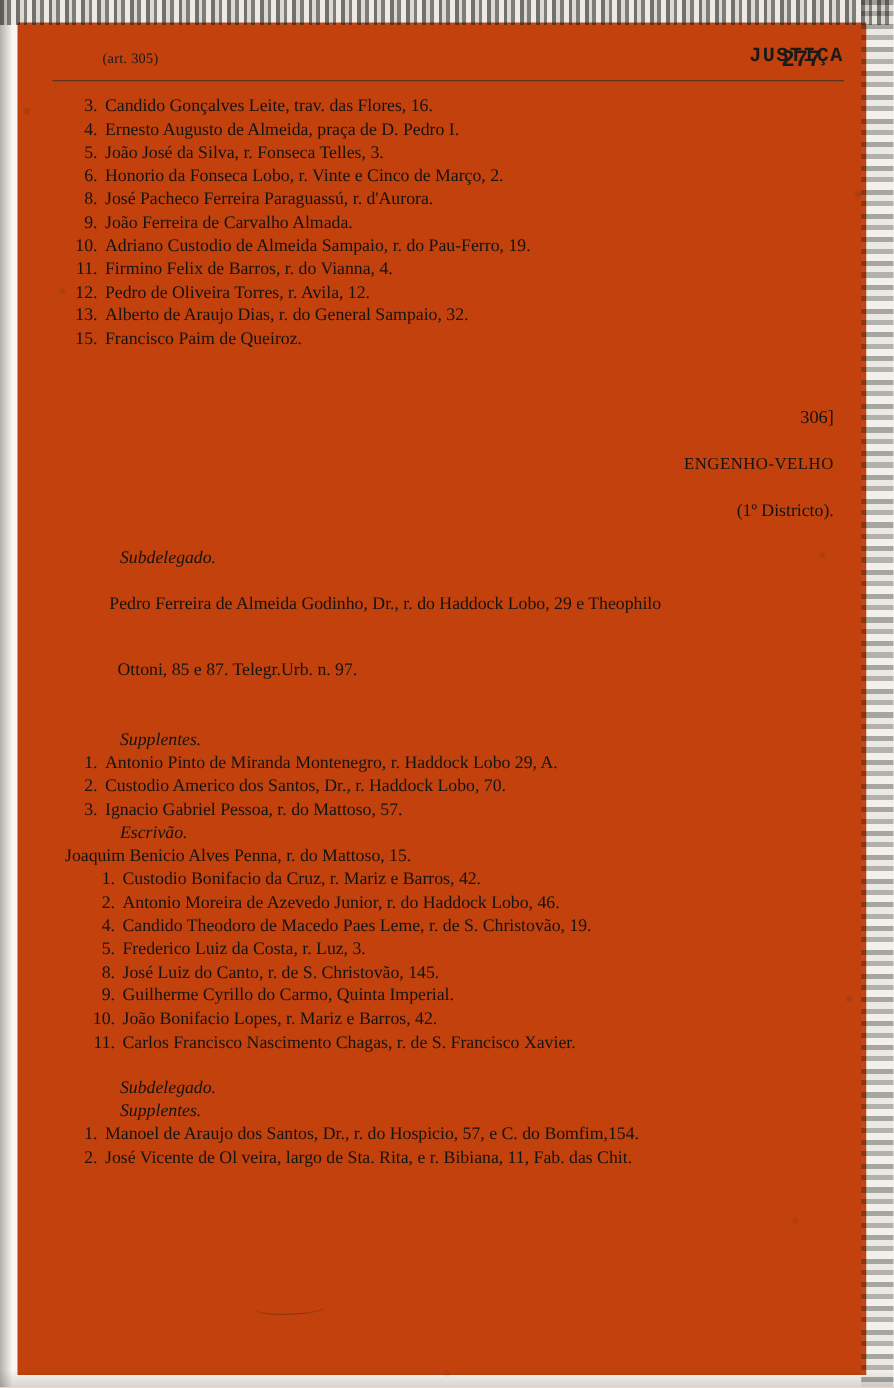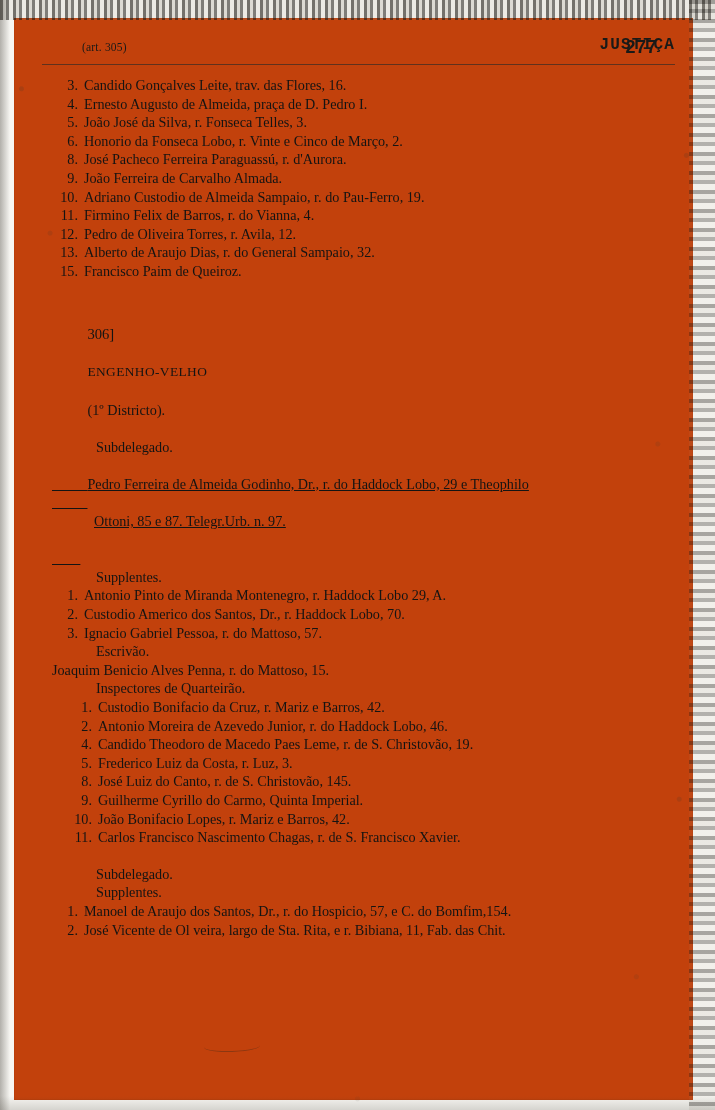--- a/index.html
+++ b/index.html
@@ -150,31 +150,33 @@
     text-align: right;
     padding-right: 6px;
     white-space: pre;
   }
   .num-item .t {
     flex: 1 1 auto;
   }
   .indent-1 { padding-left: 14px; }
   .hang {
     padding-left: 0;
-    text-decoration: underline;
   }
   .hang .cont {
     display: block;
     padding-left: 42px;
+    margin-top: 16px;
   }
   .center-ital {
+    font-style: italic;
     padding-left: 44px;
   }
   .section-head {
     margin-top: 16px;
+    text-align: right;
   }
   .section-head .secnum {
     font-size: 14.6px;
   }
   .smallcaps {
     font-variant: small-caps;
     letter-spacing: .4px;
     font-size: 13.4px;
   }
   .gap-md { height: 18px; }
@@ -281,21 +283,20 @@
           <span class="t">Custodio Americo dos Santos, Dr., r. Haddock Lobo, 70.</span>
         </div>
         <div class="num-item">
           <span class="n">3.</span>
           <span class="t">Ignacio Gabriel Pessoa, r. do Mattoso, 57.</span>
         </div>
 
         <p class="line center-ital">Escrivão.</p>
         <p class="line">Joaquim Benicio Alves Penna, r. do Mattoso, 15.</p>
 
-        <p class="line center-ital">Inspectores de Quarteirão.</p>
 
         <div class="indent-1">
           <div class="num-item">
             <span class="n">1.</span>
             <span class="t">Custodio Bonifacio da Cruz, r. Mariz e Barros, 42.</span>
           </div>
           <div class="num-item">
             <span class="n">2.</span>
             <span class="t">Antonio Moreira de Azevedo Junior, r. do Haddock Lobo, 46.</span>
           </div>

